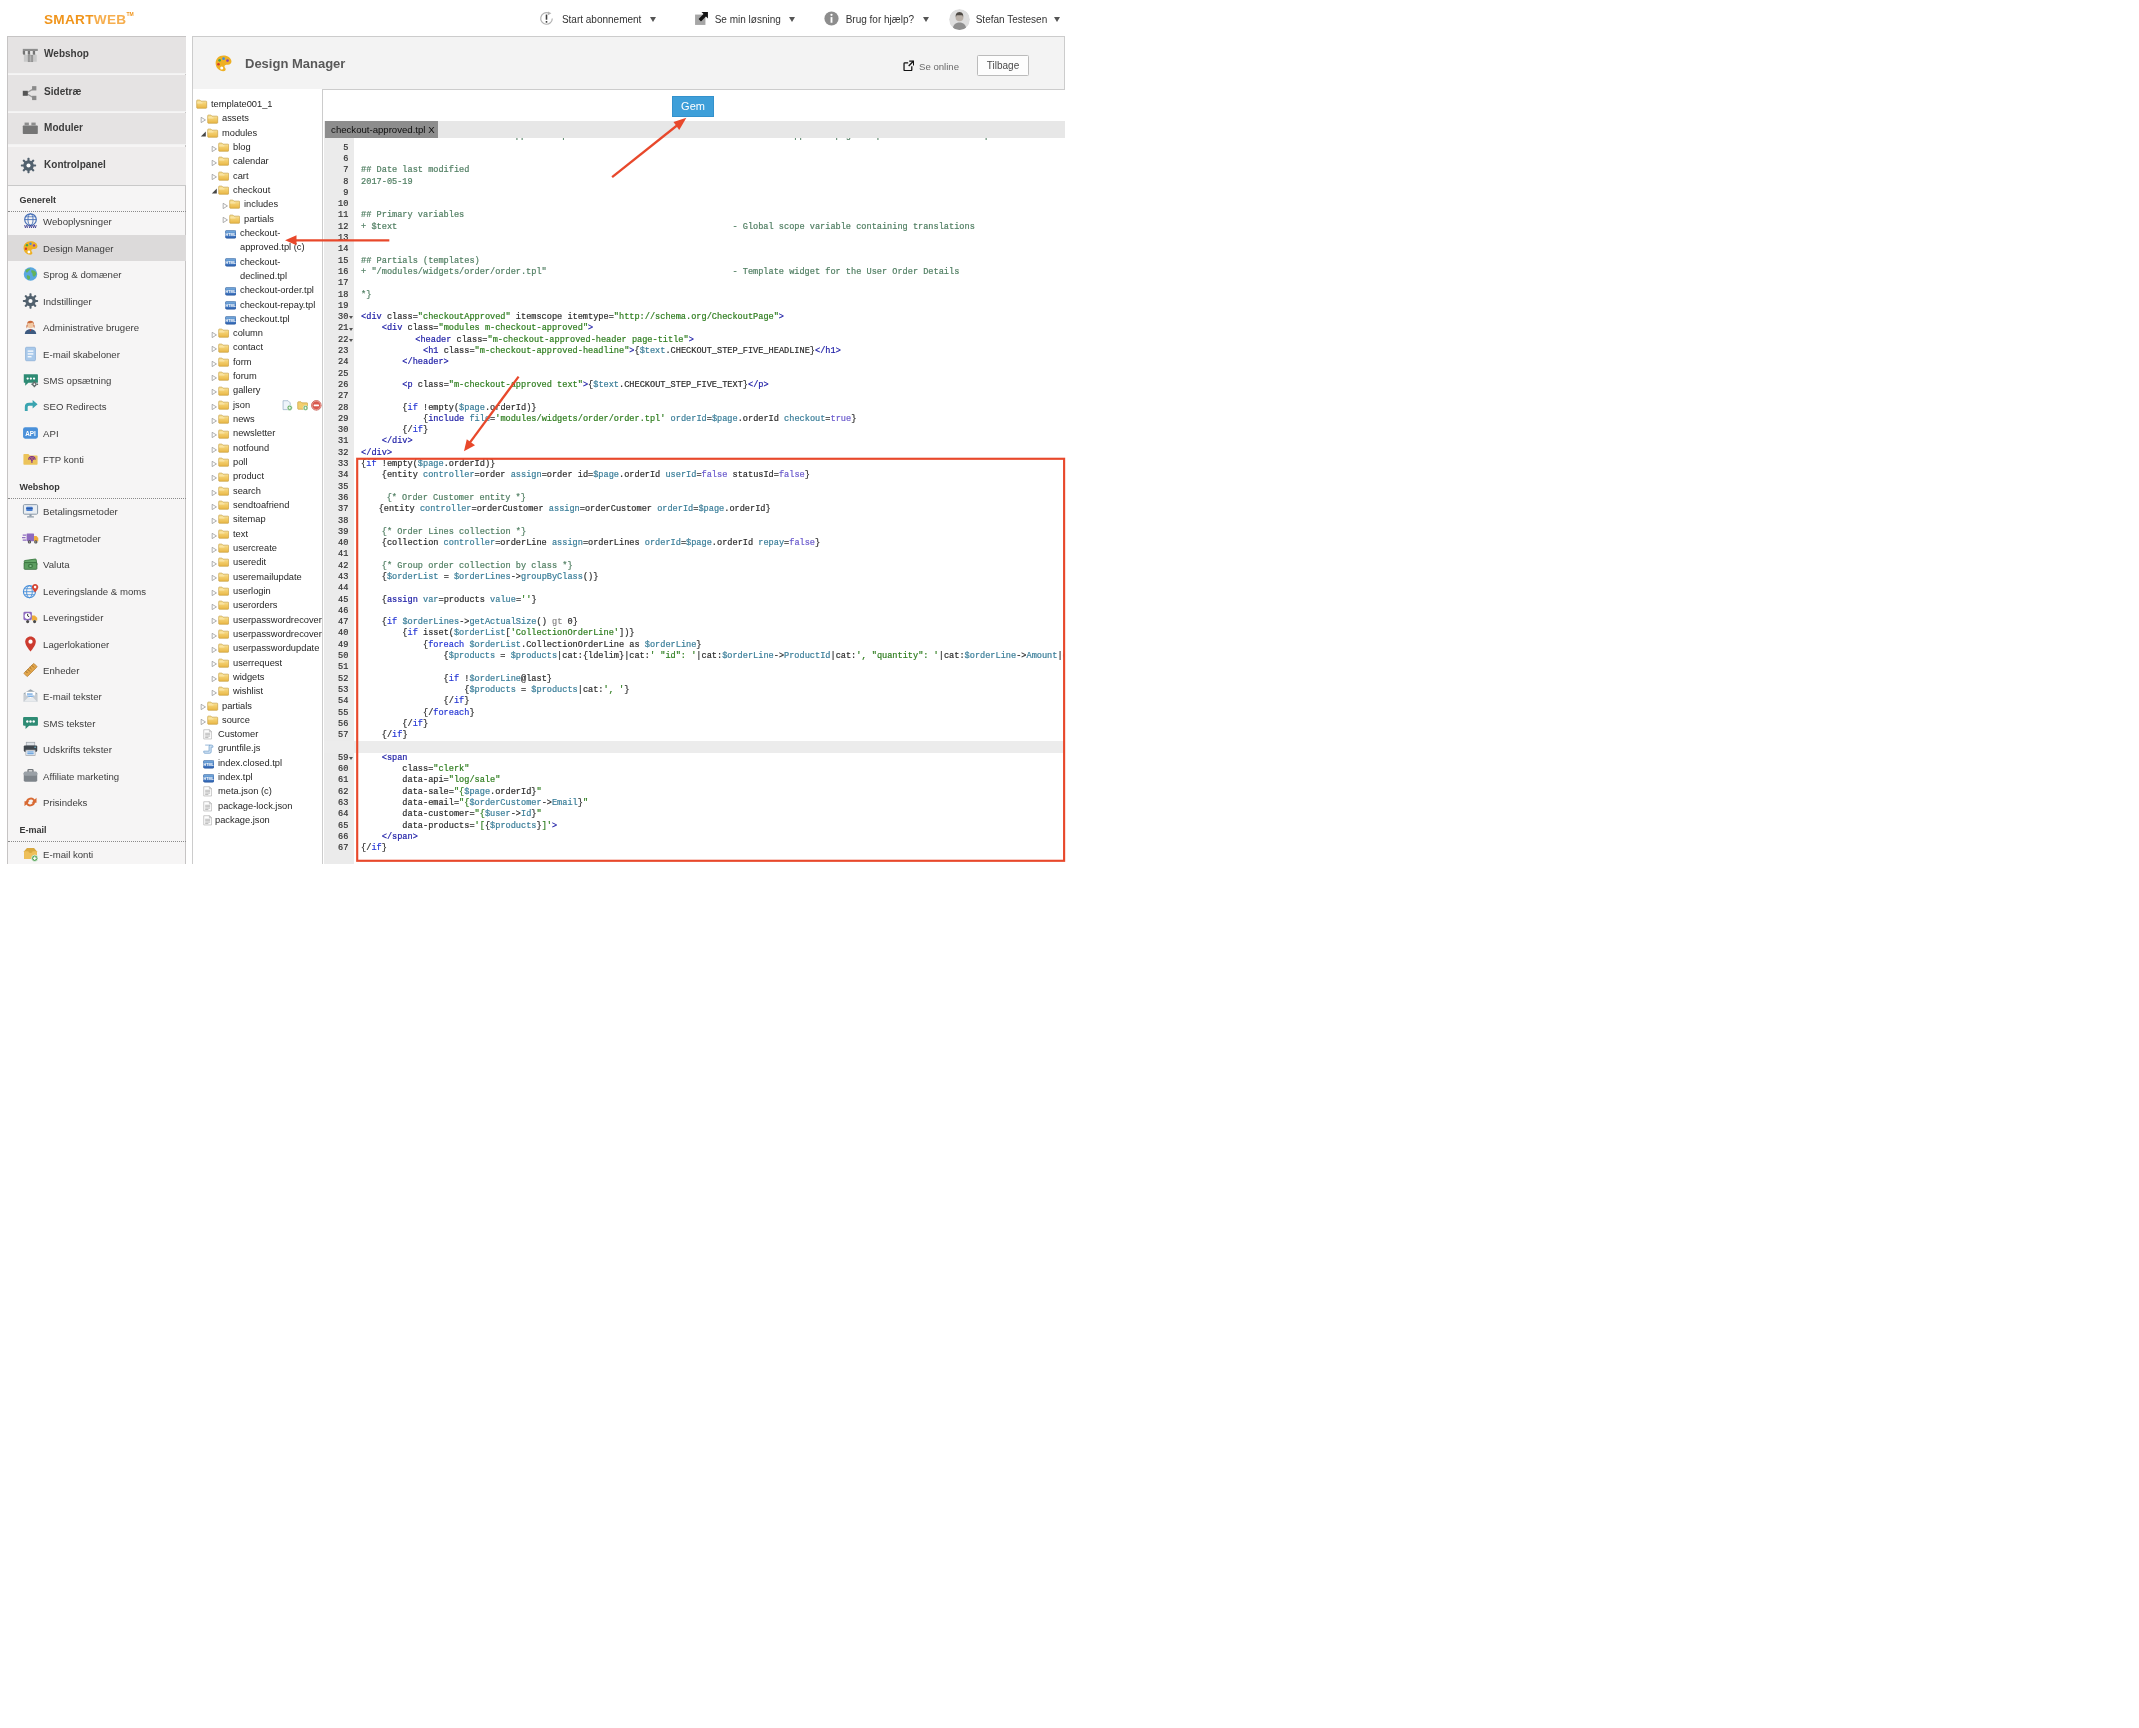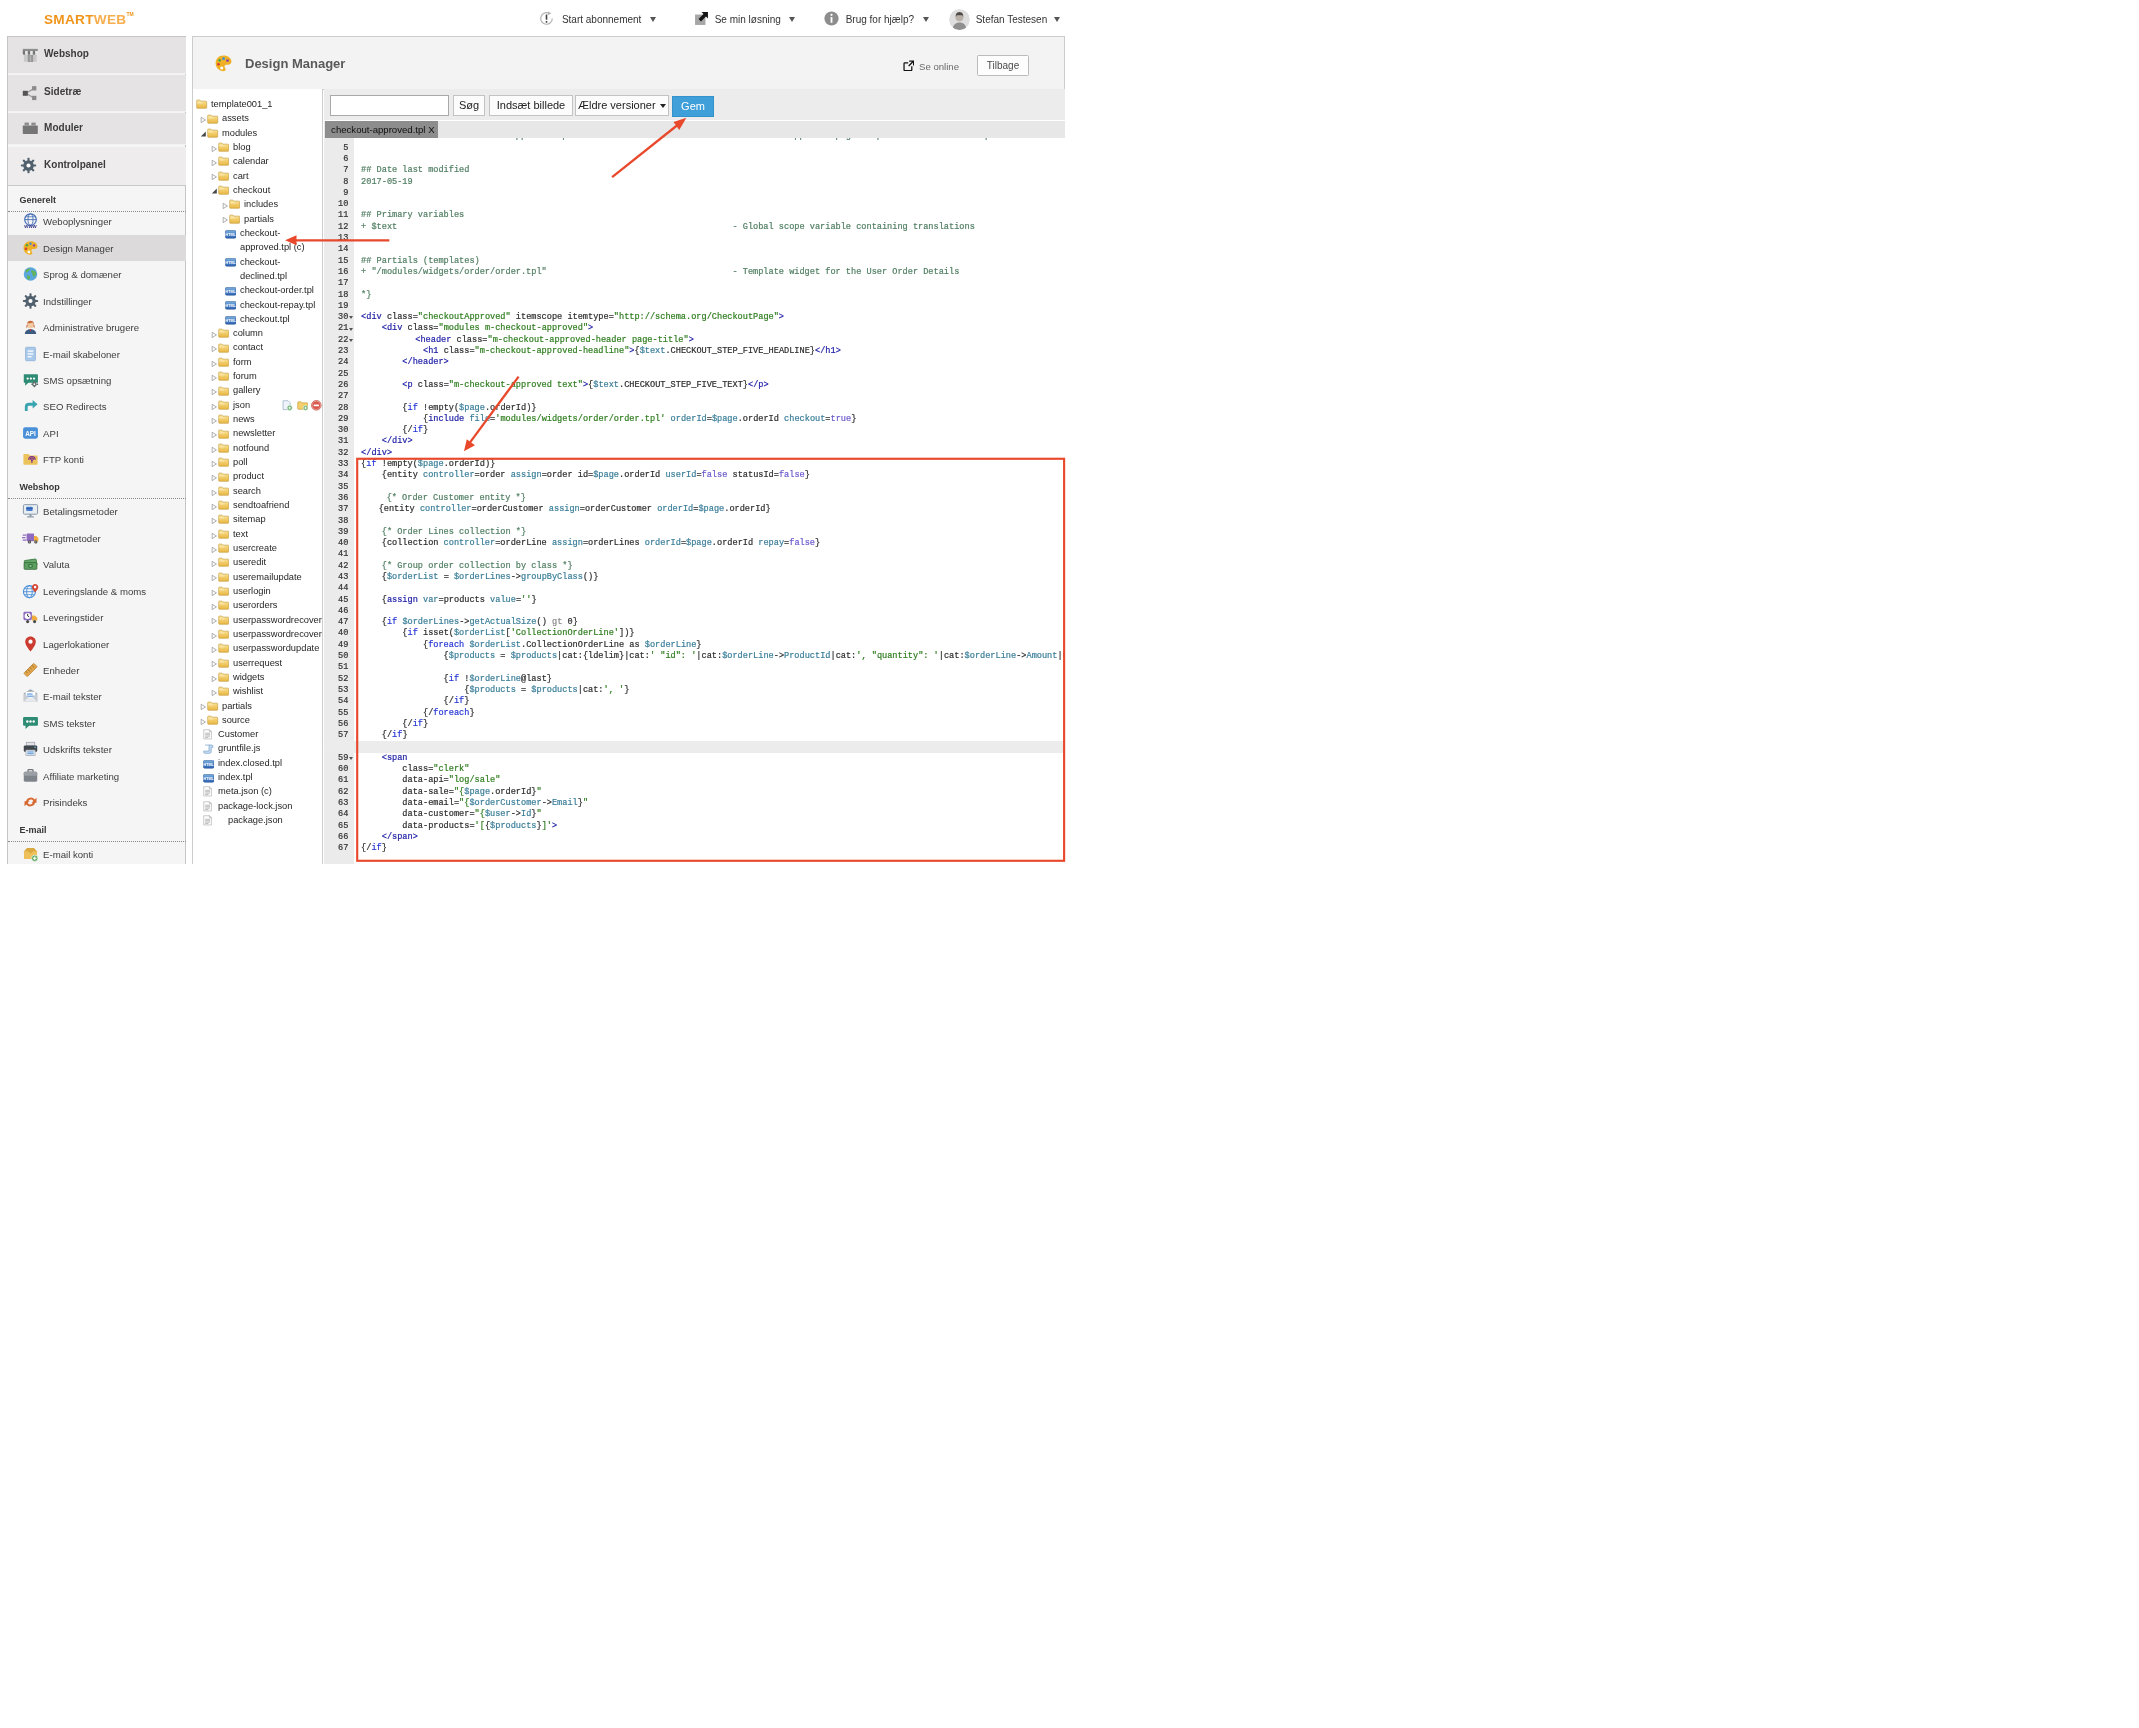--- a/index.html
+++ b/index.html
@@ -1094,28 +1094,22 @@
 <span class="abs" style="left:10px;top:726px;"><svg width="9.3" height="10.7" viewBox="0 0 13 15">
           <path d="M1 1 L9 1 L12 4 L12 14 L1 14 Z" fill="#fdfdfd" stroke="#adadad" stroke-width="0.9"></path>
           <path d="M9 1 L9 4 L12 4 Z" fill="#e4e4e4" stroke="#adadad" stroke-width="0.7"></path>
           <g stroke="#9a9a9a" stroke-width="0.9">
             <line x1="3" y1="6" x2="10" y2="6"></line>
             <line x1="3" y1="8" x2="10" y2="8"></line>
             <line x1="3" y1="10" x2="10" y2="10"></line>
             <line x1="3" y1="12" x2="7.5" y2="12"></line>
           </g>
         </svg></span>
-      <span class="abs lbl2" style="left:35px;top:724px;text-align:center;">package.json</span>
+      <span class="abs lbl2" style="left:22px;top:724px;text-align:center;">package.json</span>
     </div>
-  <div id="toolbar">
-    <div id="searchbox"></div>
-    <div class="tbtn" style="left:129px; width:32px;">Søg</div>
-    <div class="tbtn" style="left:165px; width:84px;">Indsæt billede</div>
-    <div class="tbtn" style="left:251px; width:94px;">Ældre versioner <span style="display:inline-block;width:0;height:0;border-left:3.6px solid transparent;border-right:3.6px solid transparent;border-top:4.3px solid #222;margin-left:1.4px;vertical-align:1.4px;"></span></div>
-  </div>
   <div id="gem">Gem</div>
   <div id="tabbar">
       <div id="tab1">checkout-approved.tpl X</div>
     </div>
   <div id="editor">
     <div id="gutterbg"></div>
     <div id="code">
         <div class="r"><b>4</b><span class="cd" style="padding-left:7.1px;"><span class="c">+ "modules/checkout/checkout-approved.tpl"                              - Checkout approved page template shown after completed order</span></span></div>
 <div class="r"><b>5</b><span class="cd" style="padding-left:7.1px;"></span></div>
 <div class="r"><b>6</b><span class="cd" style="padding-left:7.1px;"></span></div>

